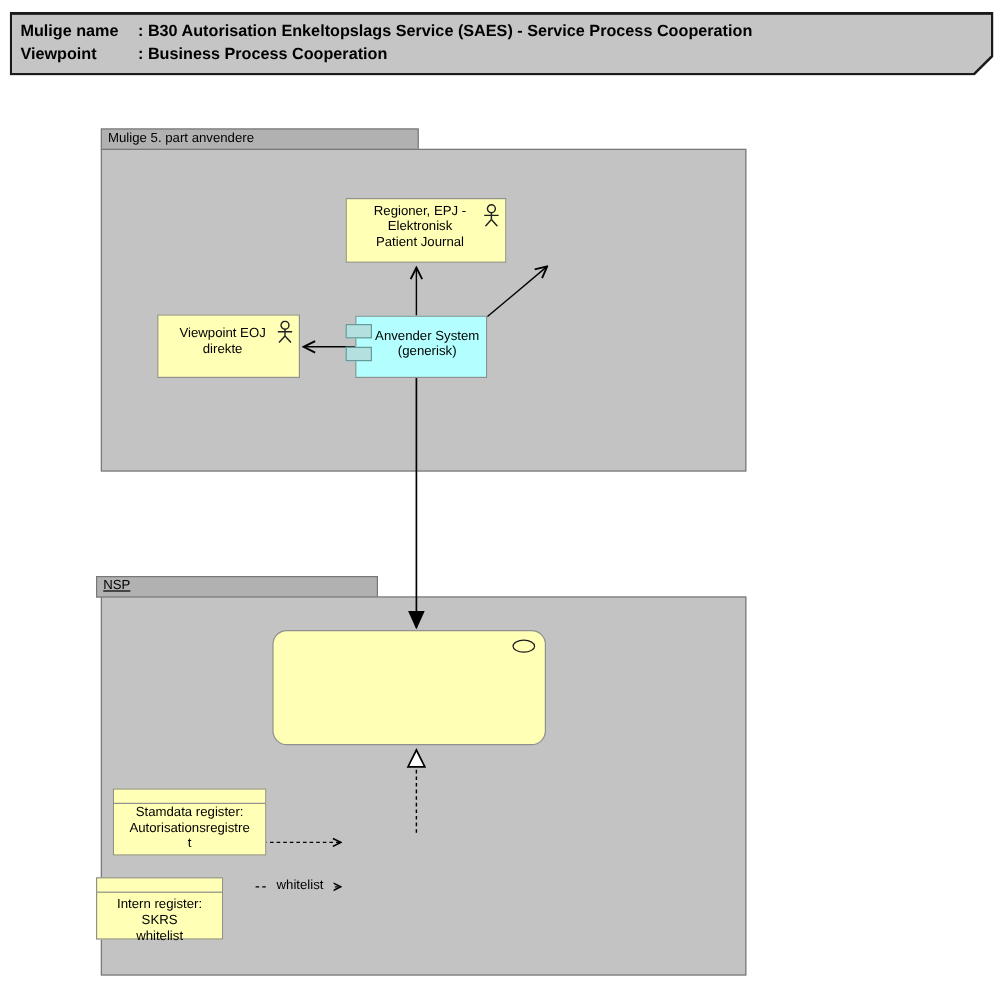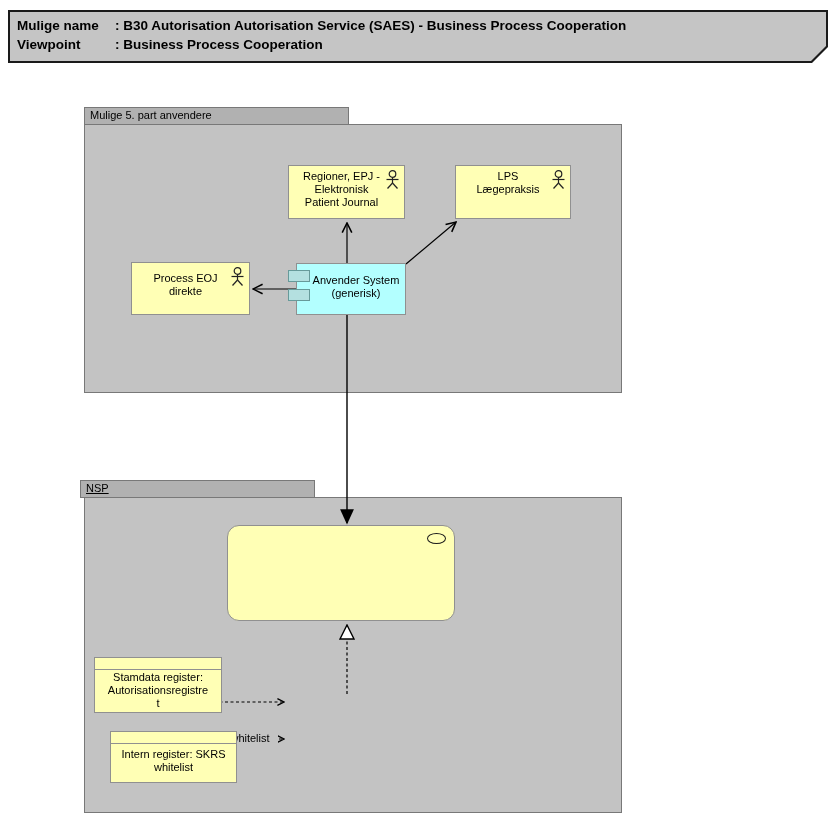--- a/index.html
+++ b/index.html
@@ -72,21 +72,21 @@
 </style>
 </head>
 <body>
 
 <div class="canvas">
 
   <div class="note">
     <div class="note-fill"></div>
     <div class="note-text">
       <span>Mulige name</span>
-      <span>: B30 Autorisation Autorisation Service (SAES) - Business Process Cooperation</span>
+      <span>: B30 Autorisation Enkeltopslags Service (SAES) - Service Process Cooperation</span>
       <span>Viewpoint</span>
       <span>: Business Process Cooperation</span>
     </div>
   </div>
 
   <div class="group-tab" style="left:84px; top:107px; width:265px; height:18px;">
     <span>Mulige 5. part anvendere</span>
   </div>
   <div class="group-body" style="left:84px; top:124px; width:538px; height:269px;"></div>
 
@@ -114,54 +114,43 @@
     <line x1="406" y1="264" x2="456" y2="222" stroke="#000" stroke-width="1.2" marker-end="url(#openhead)"></line>
     <line x1="296" y1="289" x2="253" y2="289" stroke="#000" stroke-width="1.2" marker-end="url(#openhead)"></line>
     <line x1="347" y1="315" x2="347" y2="523" stroke="#000" stroke-width="1.4" marker-end="url(#filledhead)"></line>
     <line x1="347" y1="694" x2="347" y2="625" stroke="#000" stroke-width="1.2" stroke-dasharray="3 2.5" marker-end="url(#hollowhead)"></line>
     <line x1="214" y1="702" x2="284" y2="702" stroke="#000" stroke-width="1.1" stroke-dasharray="3 2.5" marker-end="url(#openhead-sm)"></line>
     <line x1="213" y1="739" x2="284" y2="739" stroke="#000" stroke-width="1.1" stroke-dasharray="3 2.5" marker-end="url(#openhead-sm)"></line>
   </svg>
 
   <span class="edge-label">whitelist</span>
 
-  <div class="node yellow" style="left:288px; top:165px; width:117px; height:54px;">
+  <div class="node yellow" style="left:288px; top:165px; width:134px; height:54px;">
     <svg class="actor-icon" viewBox="0 0 13 19">
       <circle cx="6.5" cy="4" r="3.3" fill="none" stroke="#222" stroke-width="1.2"></circle>
       <line x1="0.5" y1="9.5" x2="12.5" y2="9.5" stroke="#222" stroke-width="1.2"></line>
       <line x1="6.5" y1="7.3" x2="6.5" y2="13" stroke="#222" stroke-width="1.2"></line>
       <line x1="6.5" y1="13" x2="1.5" y2="18.5" stroke="#222" stroke-width="1.2"></line>
       <line x1="6.5" y1="13" x2="11.5" y2="18.5" stroke="#222" stroke-width="1.2"></line>
     </svg>
     <div class="node-label" style="padding:4px 14px 0 4px;">Regioner, EPJ -
 Elektronisk
 Patient Journal</div>
   </div>
 
-  <div class="node yellow" style="left:455px; top:165px; width:116px; height:54px;">
-    <svg class="actor-icon" viewBox="0 0 13 19">
-      <circle cx="6.5" cy="4" r="3.3" fill="none" stroke="#222" stroke-width="1.2"></circle>
-      <line x1="0.5" y1="9.5" x2="12.5" y2="9.5" stroke="#222" stroke-width="1.2"></line>
-      <line x1="6.5" y1="7.3" x2="6.5" y2="13" stroke="#222" stroke-width="1.2"></line>
-      <line x1="6.5" y1="13" x2="1.5" y2="18.5" stroke="#222" stroke-width="1.2"></line>
-      <line x1="6.5" y1="13" x2="11.5" y2="18.5" stroke="#222" stroke-width="1.2"></line>
-    </svg>
-    <div class="node-label" style="padding:4px 14px 0 4px;">LPS
-Lægepraksis</div>
-  </div>
 
   <div class="node yellow" style="left:131px; top:262px; width:119px; height:53px;">
     <svg class="actor-icon" viewBox="0 0 13 19">
       <circle cx="6.5" cy="4" r="3.3" fill="none" stroke="#222" stroke-width="1.2"></circle>
       <line x1="0.5" y1="9.5" x2="12.5" y2="9.5" stroke="#222" stroke-width="1.2"></line>
       <line x1="6.5" y1="7.3" x2="6.5" y2="13" stroke="#222" stroke-width="1.2"></line>
       <line x1="6.5" y1="13" x2="1.5" y2="18.5" stroke="#222" stroke-width="1.2"></line>
       <line x1="6.5" y1="13" x2="11.5" y2="18.5" stroke="#222" stroke-width="1.2"></line>
     </svg>
-    <div class="node-label" style="padding:9px 14px 0 4px;">Process EOJ
+    <div class="node-label" style="padding:9px 14px 0 4px;">Viewpoint EOJ
 direkte</div>
   </div>
 
   <div class="node cyan" style="left:296px; top:263px; width:110px; height:52px;">
     <div class="comp-rect r1"></div>
     <div class="comp-rect r2"></div>
     <div class="node-label" style="padding:10px 4px 0 14px;">Anvender System
 (generisk)</div>
   </div>
 
@@ -169,20 +158,20 @@
     <div class="svc-oval"></div>
   </div>
 
   <div class="node yellow" style="left:94px; top:657px; width:128px; height:56px;">
     <div class="obj-band"></div>
     <div class="node-label" style="padding:13px 1px 0 1px;">Stamdata register:
 Autorisationsregistre
 t</div>
   </div>
 
-  <div class="node yellow" style="left:110px; top:731px; width:127px; height:52px;text-align:center;">
+  <div class="node yellow" style="left:80px; top:731px; width:106px; height:52px;text-align:center;">
     <div class="obj-band"></div>
     <div class="node-label" style="padding:16px 1px 0 1px;">Intern register: SKRS
 whitelist</div>
   </div>
 
 
 </div>
 
 </body></html>

